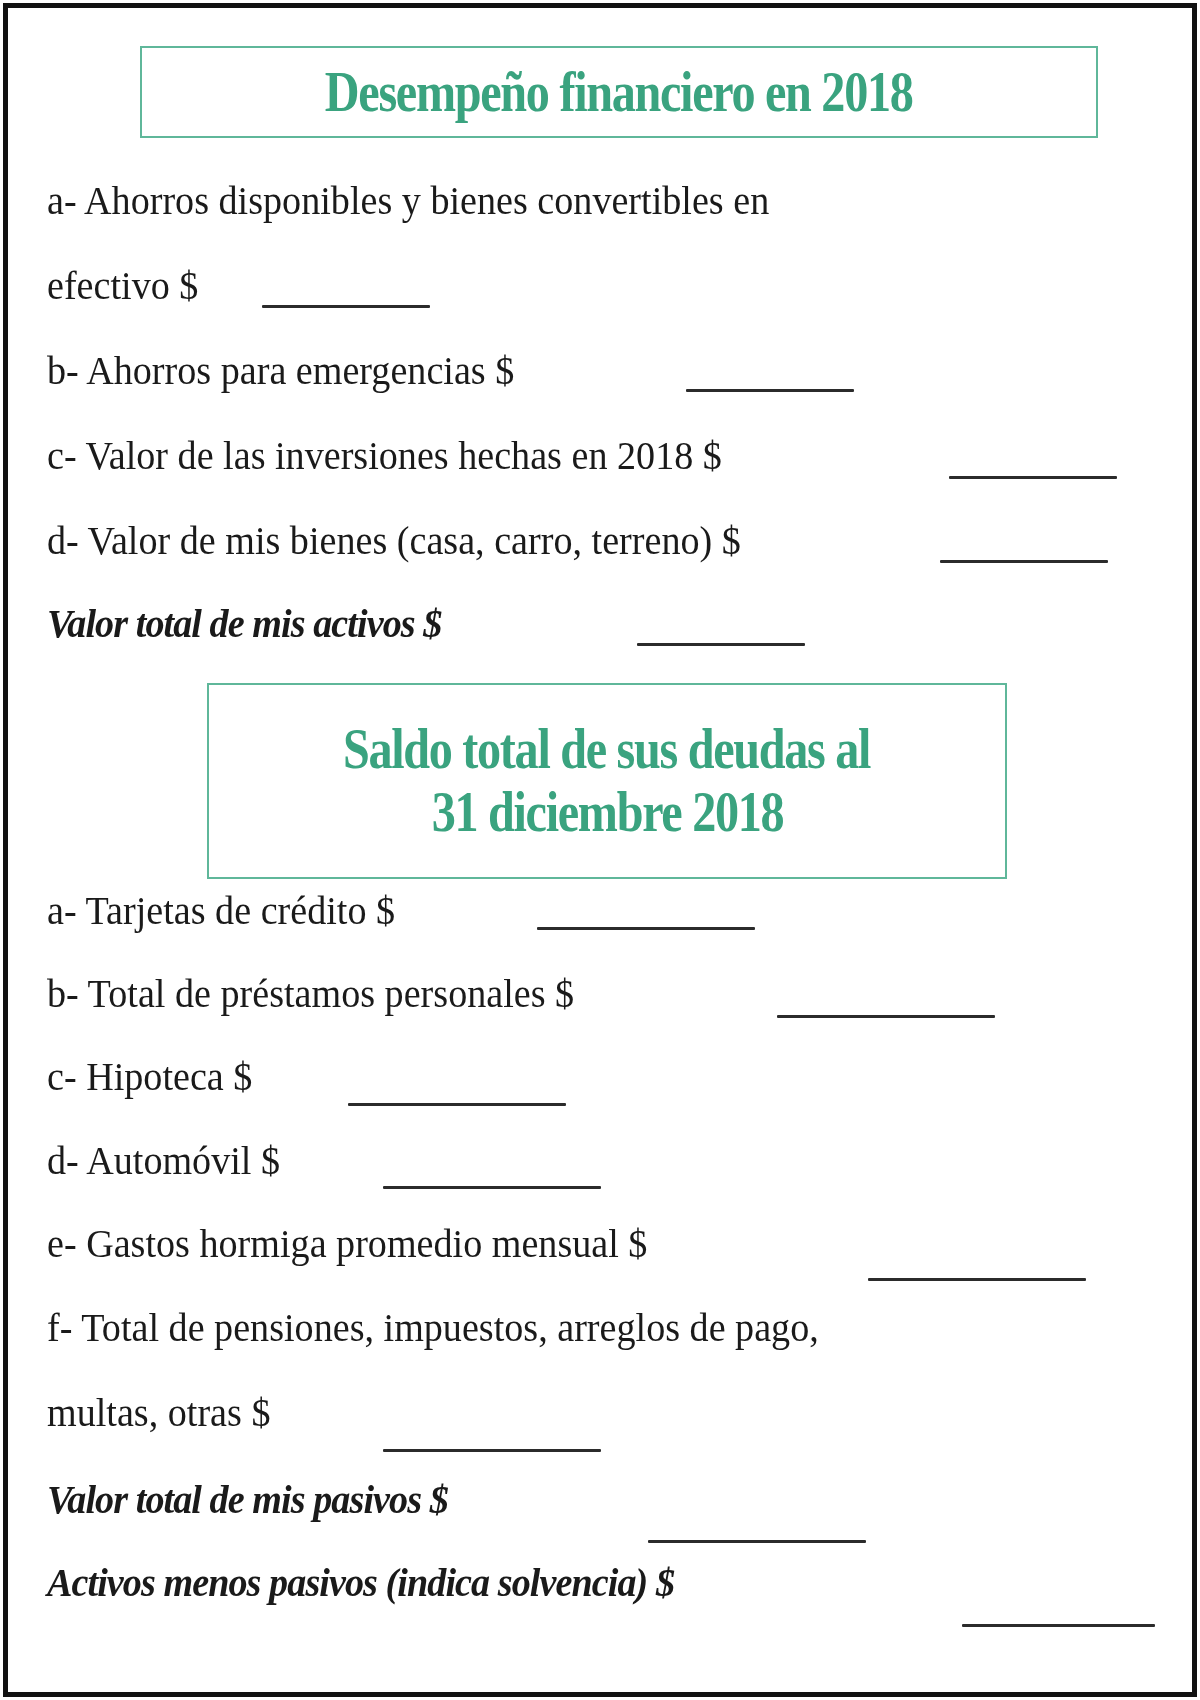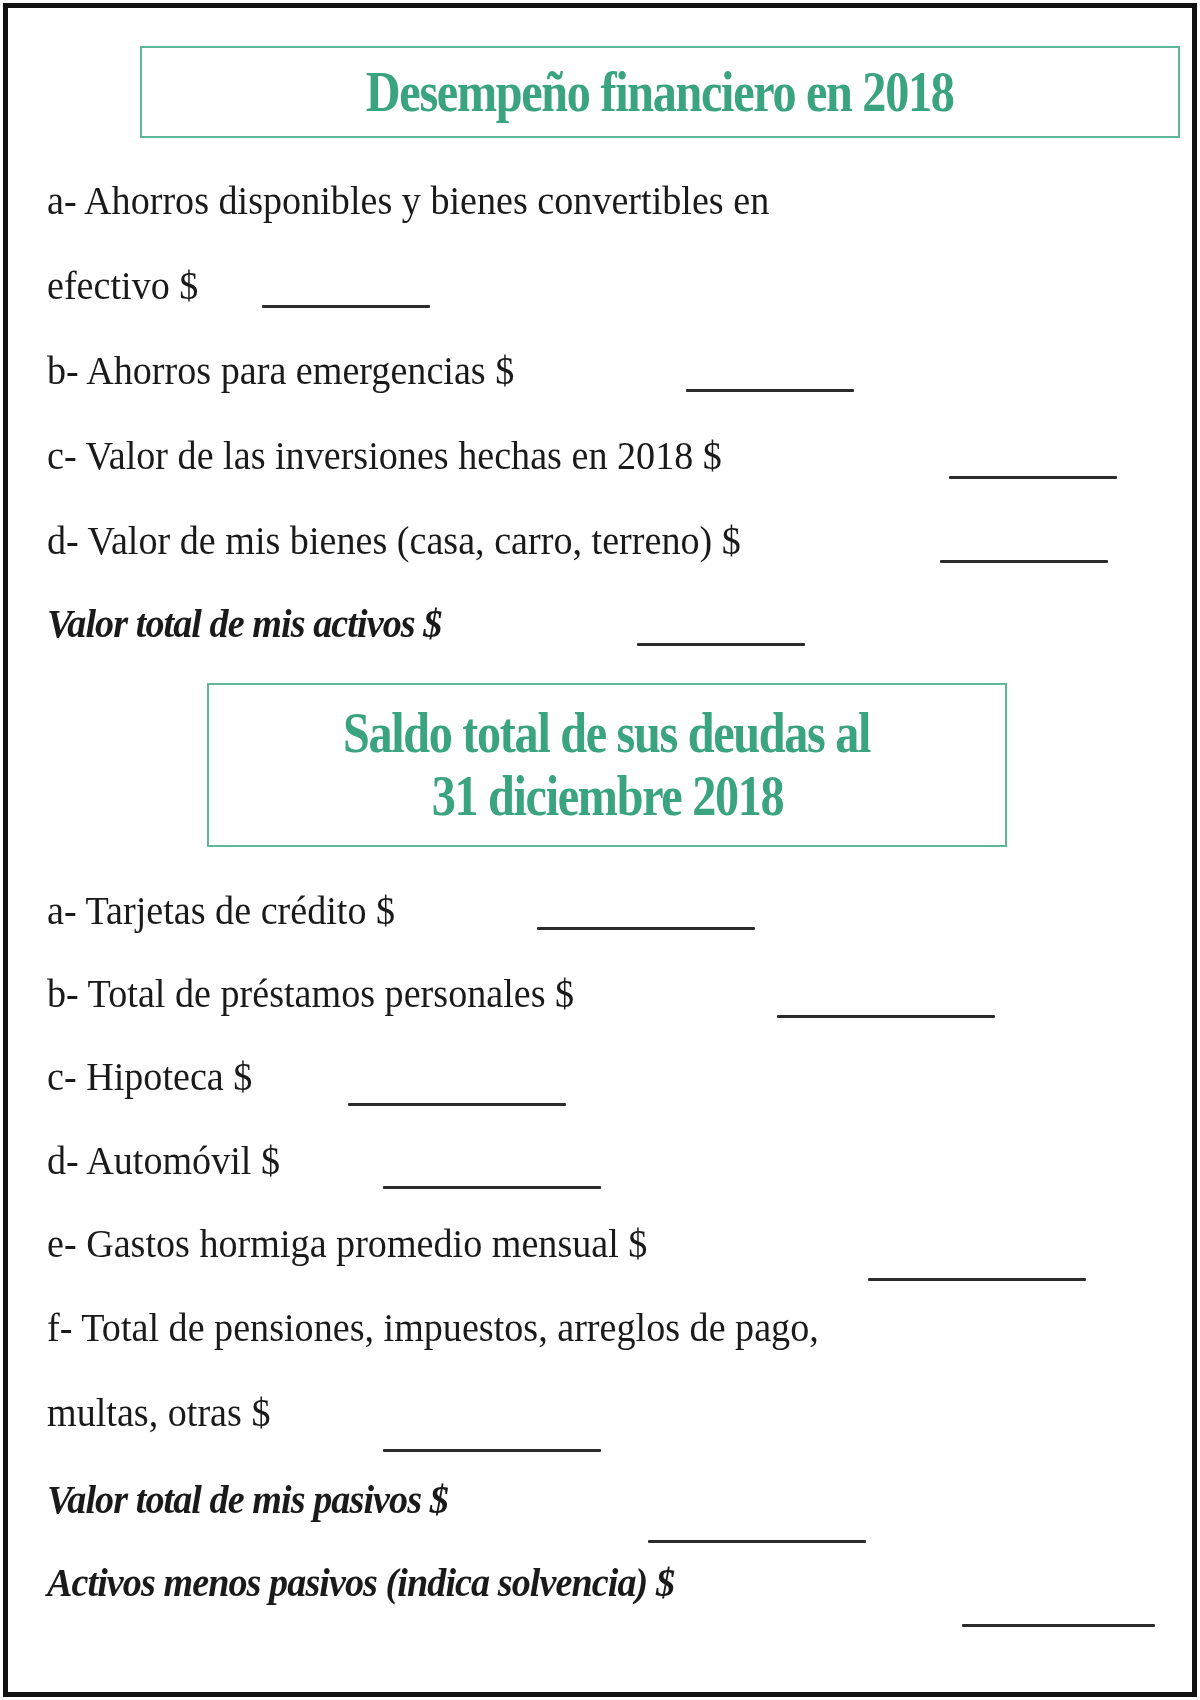--- a/index.html
+++ b/index.html
@@ -41,30 +41,30 @@
     }
     .title-box .title-line {
       display: block;
       white-space: nowrap;
       transform: scaleX(0.86);
       transform-origin: center center;
     }
     #box1 {
       left: 140px;
       top: 46px;
-      width: 1040px;
+      width: 958px;
       height: 92px;
       font-size: 56px;
       justify-content: center;
     }
     #box2 {
       left: 207px;
       top: 683px;
       width: 800px;
-      height: 164px;
+      height: 196px;
       font-size: 56px;
     }
     .row {
       position: absolute;
       left: 47px;
       height: 60px;
       white-space: nowrap;
       font-size: 41px;
       line-height: 60px;
       transform: scaleX(0.93);

